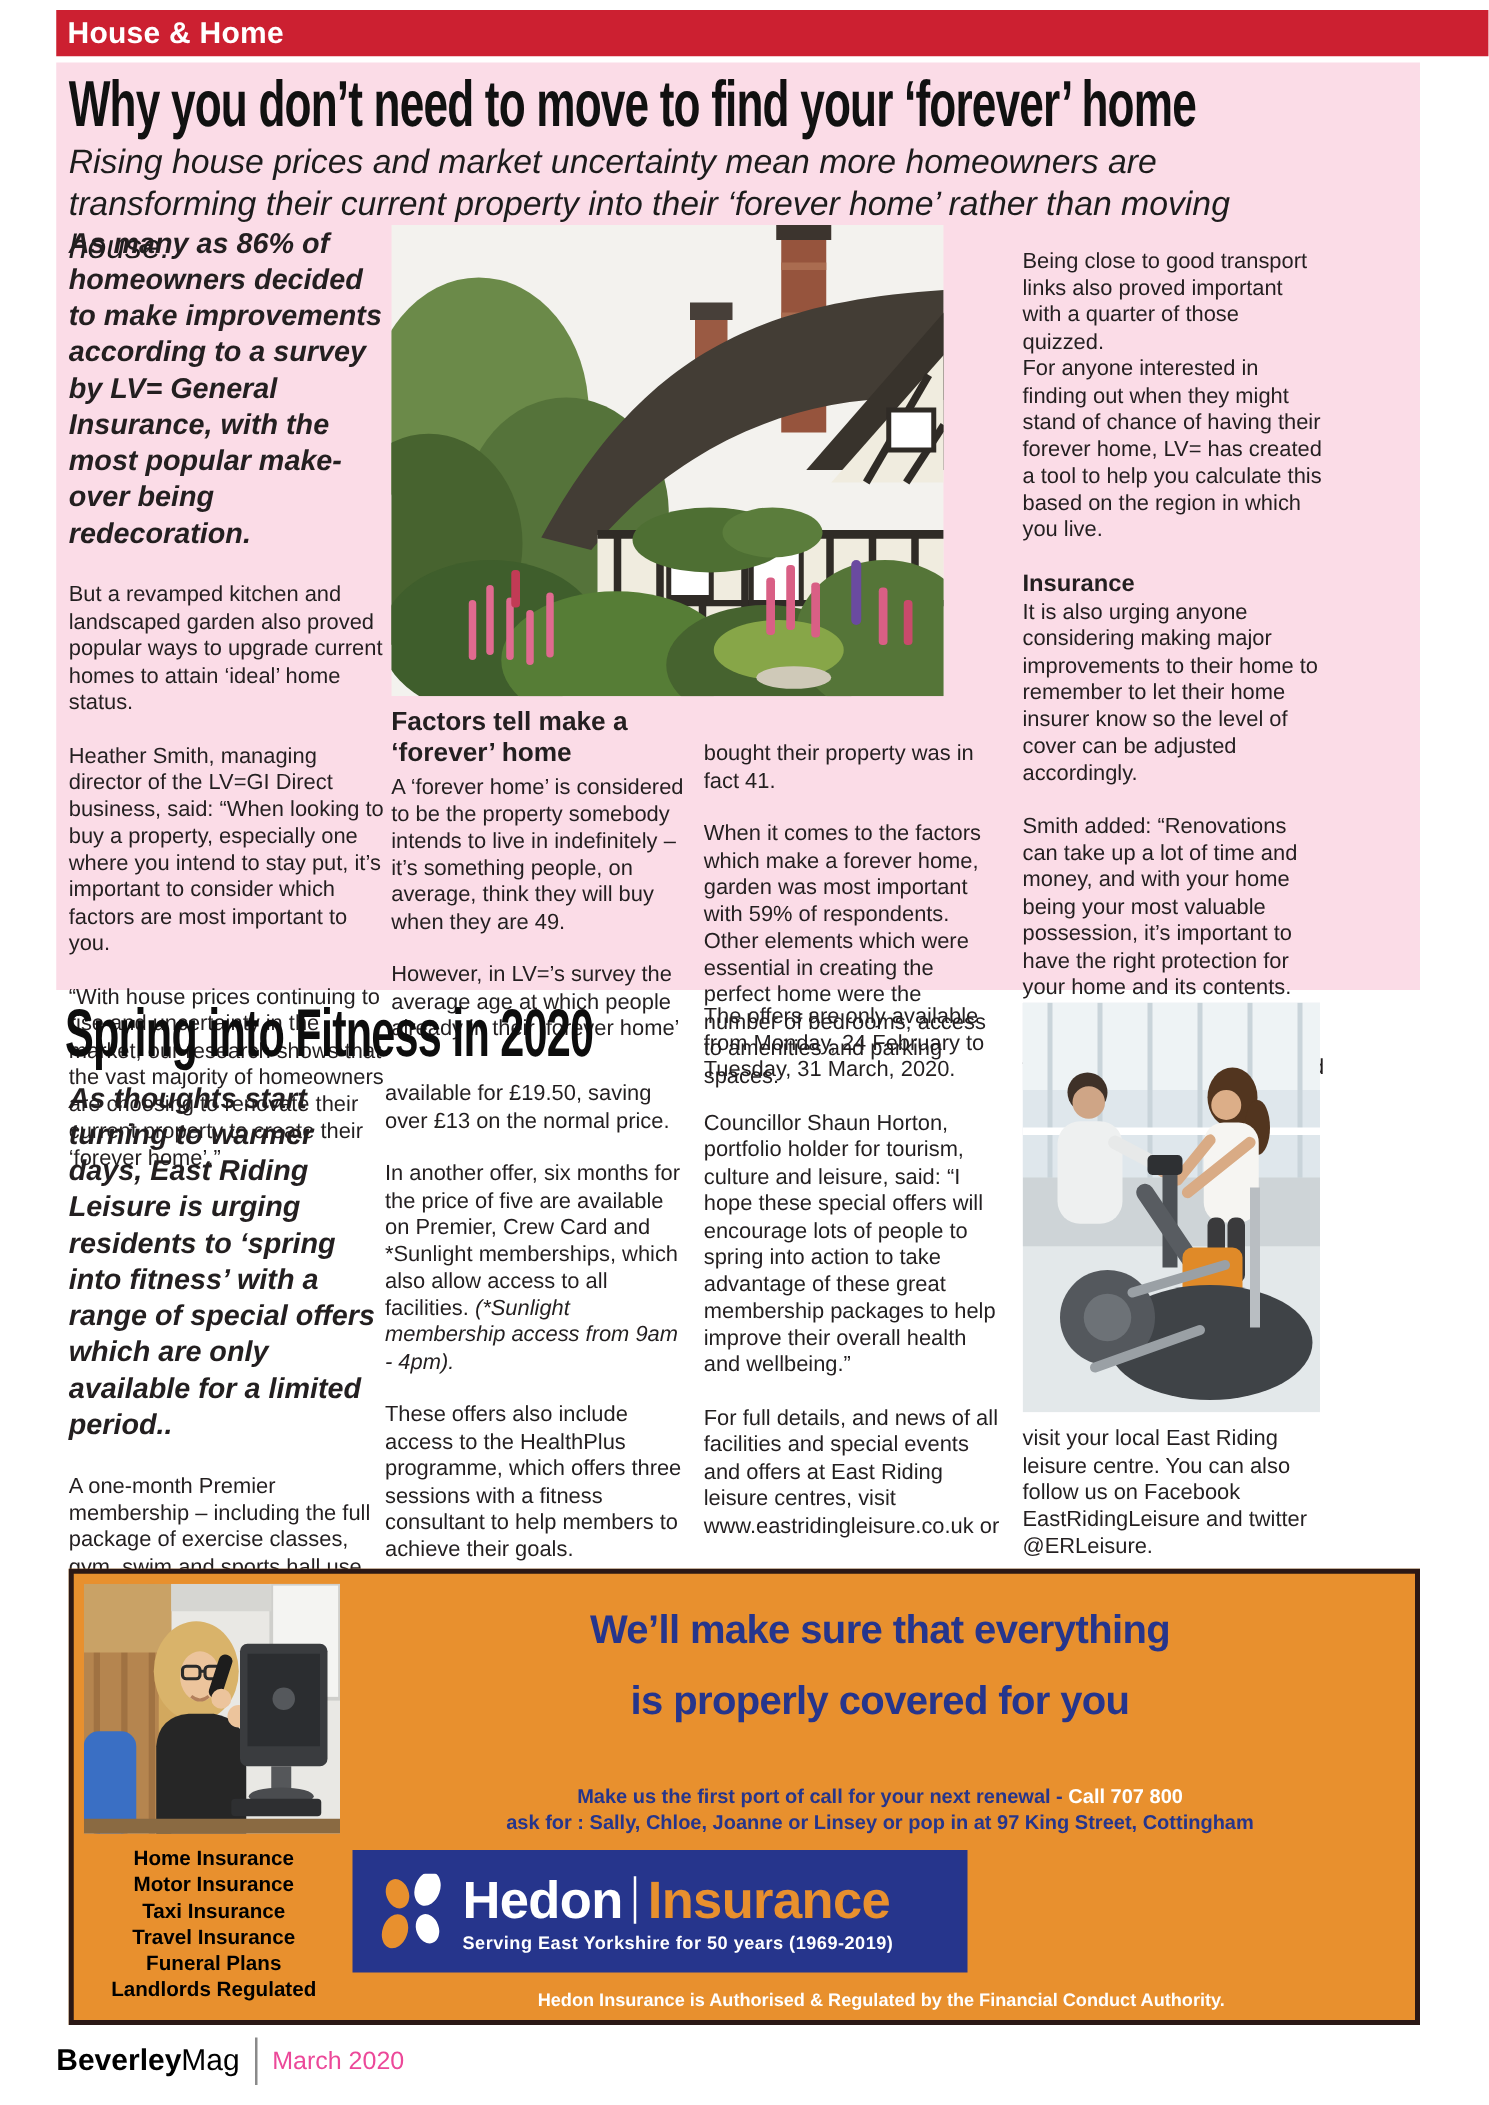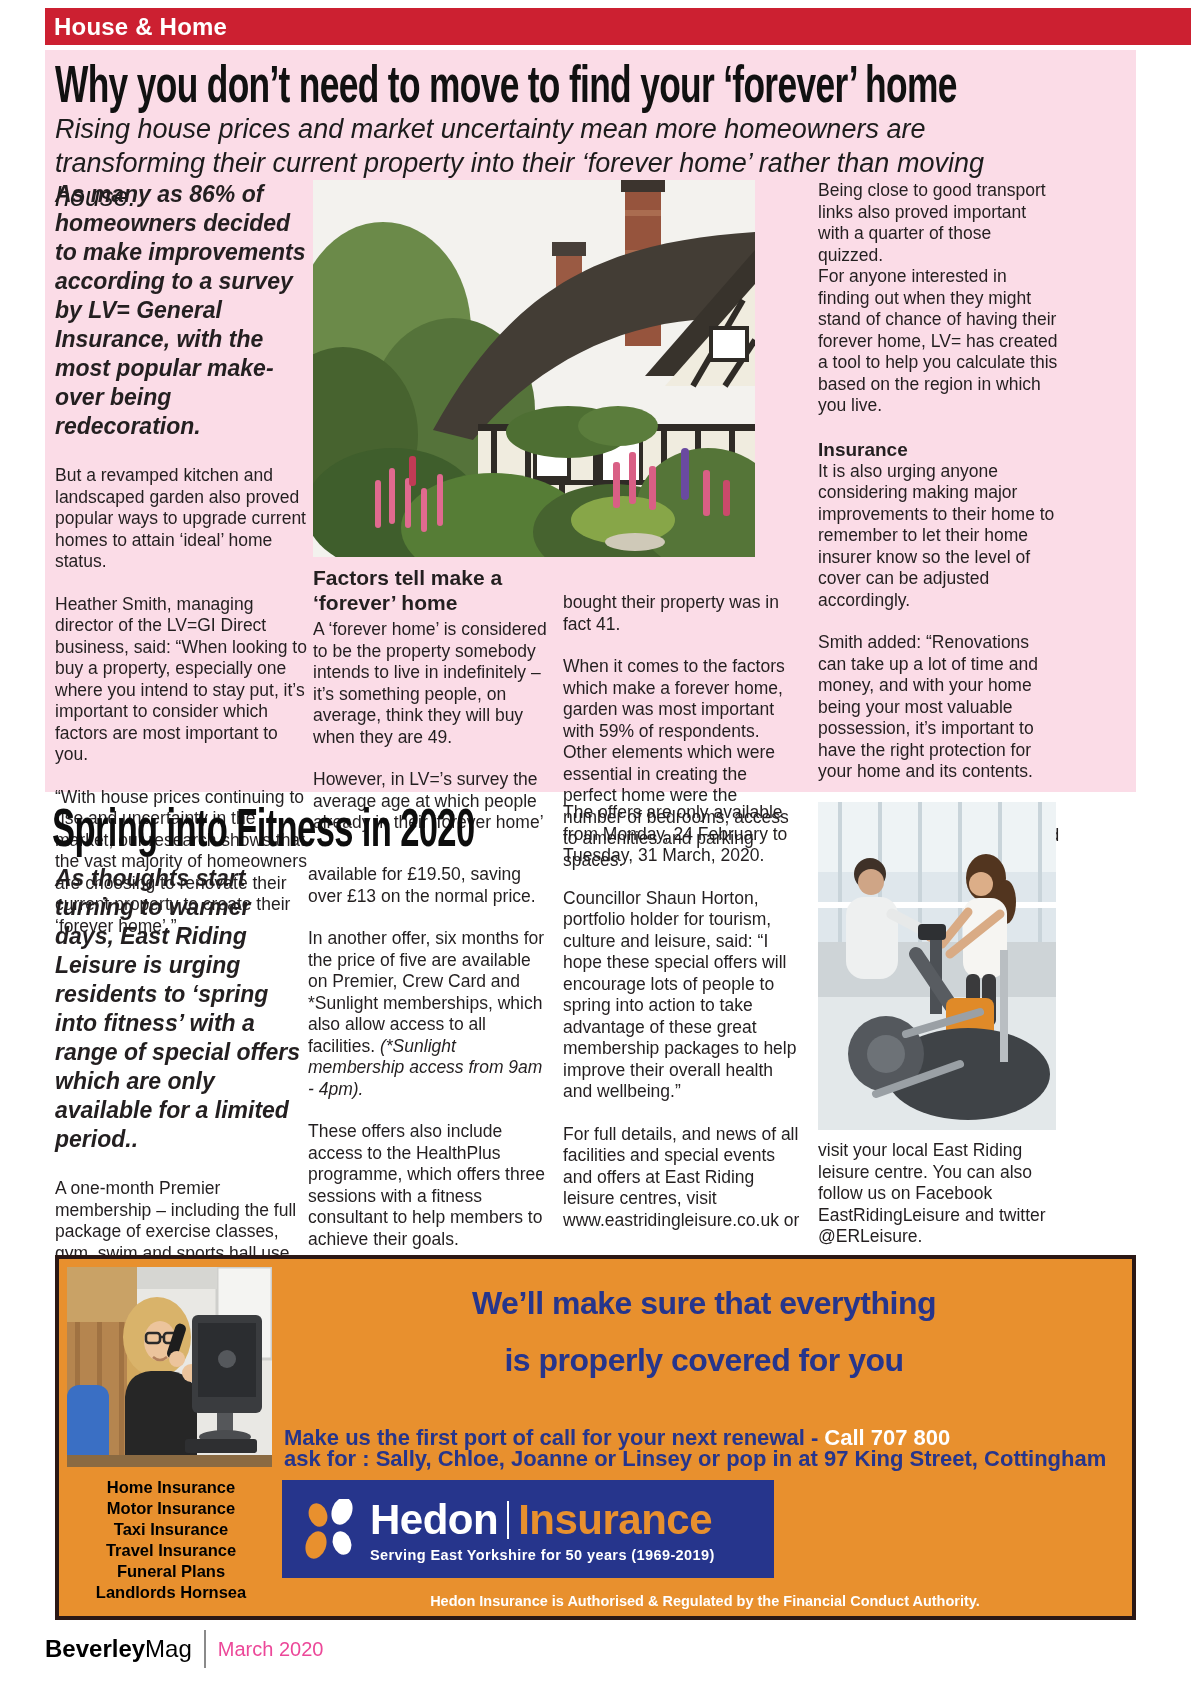--- a/index.html
+++ b/index.html
@@ -16,21 +16,21 @@
   .pinkpanel { position:absolute; left:45px; top:50px; width:1091px; height:742px; background:#fbdce7; }
 
   .h1wrap { position:absolute; left:10px; top:4px; white-space:nowrap; display:inline-block;
             transform:scaleX(.68); transform-origin:0 0; font-size:52px; font-weight:bold;
             letter-spacing:-1px; color:#111; }
   .standfirst { position:absolute; left:10px; top:62px; width:1010px; font-size:27px; line-height:34px;
                 font-style:italic; color:#1c1c1c; }
 
   .col { position:absolute; font-size:17.5px; line-height:21.5px; }
   .col p { margin:0 0 21px 0; }
-  .col p.tight { margin-bottom:0; }
+  .col p.tight { margin-bottom:0;margin-top:18px; }
   .lead { font-weight:bold; font-style:italic; font-size:23px; line-height:29px; margin-bottom:24px !important; }
   .c1 { left:10px; top:130px; width:252px; }
   .c2 { left:268px; top:515px; width:236px; }
   .c3 { left:518px; top:542px; width:233px; }
   .c4 { left:773px; top:130px; width:242px; }
   .colhead { font-weight:bold; font-size:21px; line-height:25px; margin-bottom:4px; }
   .subhead { font-weight:bold; font-size:19px; line-height:23px; margin-top:0; }
 
   .cottage { position:absolute; left:268px; top:130px; width:442px; height:377px; overflow:hidden; }
 
@@ -44,22 +44,22 @@
   .f4cap { left:818px; top:1140px; width:248px; }
   .gym { position:absolute; left:818px; top:802px; width:238px; height:328px; overflow:hidden; }
   .it { font-style:italic; }
 
   
   .ad { position:absolute; left:55px; top:1255px; width:1081px; height:365px; background:#e8902e;
         border:4px solid #2b1815; }
   .ad-photo { position:absolute; left:8px; top:8px; width:205px; height:200px; overflow:hidden; }
   .ad-head { position:absolute; left:225px; right:8px; top:16px; text-align:center;
              color:#26358c; font-weight:bold; font-size:32px; line-height:57px; letter-spacing:-.5px; }
-  .ad-call { position:absolute; left:225px; right:8px; top:168px; 
-             color:#26358c; font-weight:bold; font-size:22px; line-height:21px; }
+  .ad-call { position:absolute; left:225px; right:8px; top:168px; text-align:center;
+             color:#26358c; font-weight:bold; font-size:16px; line-height:21px; }
   .ad-call .phone { color:#ffffff; }
   .ad-products { position:absolute; left:4px; top:218px; width:216px; text-align:center; }
   .ad-products span { display:block; color:#000000; font-weight:bold; font-size:16.5px; line-height:21px; }
   .navybox { position:absolute; left:223px; top:221px; width:492px; height:98px; background:#26358c;
              display:flex; align-items:center; padding-left:22px; }
   .logo-dots { width:52px; height:60px; margin-right:14px; flex:0 0 auto; }
   .logo-text .nameline { display:flex; align-items:center; }
   .logo-name1 { color:#fff; font-size:42px; font-weight:bold; letter-spacing:-.5px; }
   .logo-div { display:inline-block; width:2px; height:38px; background:#fff; margin:0 9px; }
   .logo-name2 { color:#e8902e; font-size:42px; font-weight:bold; letter-spacing:-.5px; }
@@ -286,21 +286,21 @@
       <div><span>Make us the first port of call for your next renewal - </span><span class="phone">Call 707 800</span></div>
       <div>ask for : Sally, Chloe, Joanne or Linsey or pop in at 97 King Street, Cottingham</div>
     </div>
 
     <div class="ad-products">
       <span>Home Insurance</span>
       <span>Motor Insurance</span>
       <span>Taxi Insurance</span>
       <span>Travel Insurance</span>
       <span>Funeral Plans</span>
-      <span>Landlords Hornsea</span>
+      <span>Landlords Regulated</span>
     </div>
 
     <div class="navybox">
       <svg class="logo-dots" viewBox="0 0 52 60">
         <ellipse cx="14" cy="16" rx="9" ry="12" fill="#e8902e" transform="rotate(-20 14 16)"></ellipse>
         <ellipse cx="38" cy="12" rx="10" ry="14" fill="#ffffff" transform="rotate(20 38 12)"></ellipse>
         <ellipse cx="12" cy="46" rx="10" ry="14" fill="#e8902e" transform="rotate(20 12 46)"></ellipse>
         <ellipse cx="38" cy="44" rx="9" ry="12" fill="#ffffff" transform="rotate(-20 38 44)"></ellipse>
       </svg>
       <div class="logo-text">

